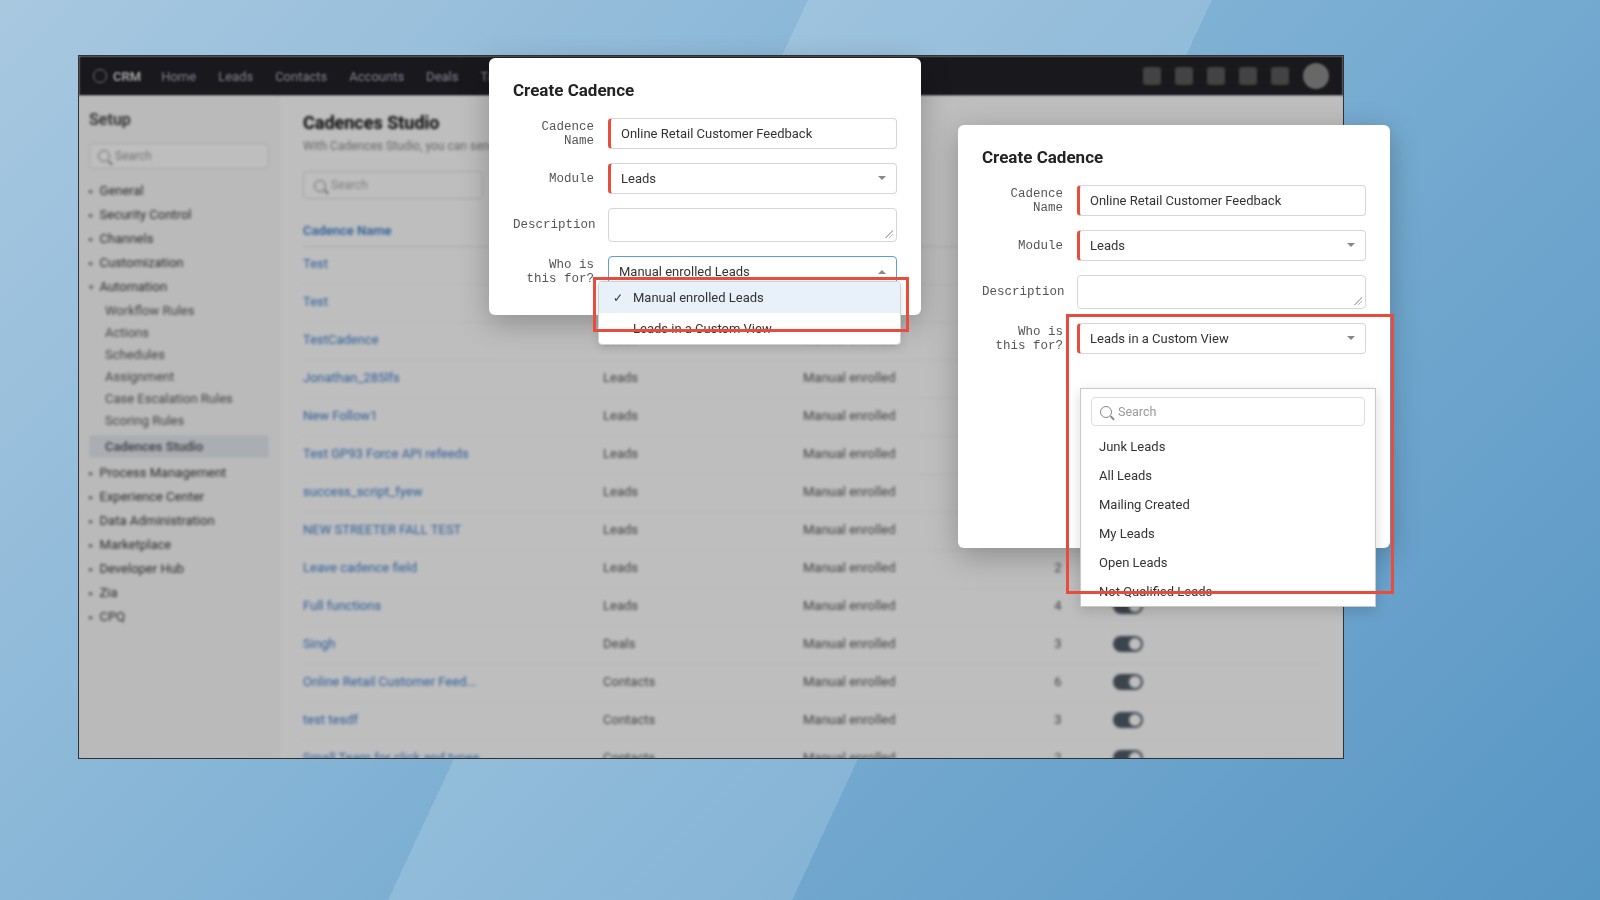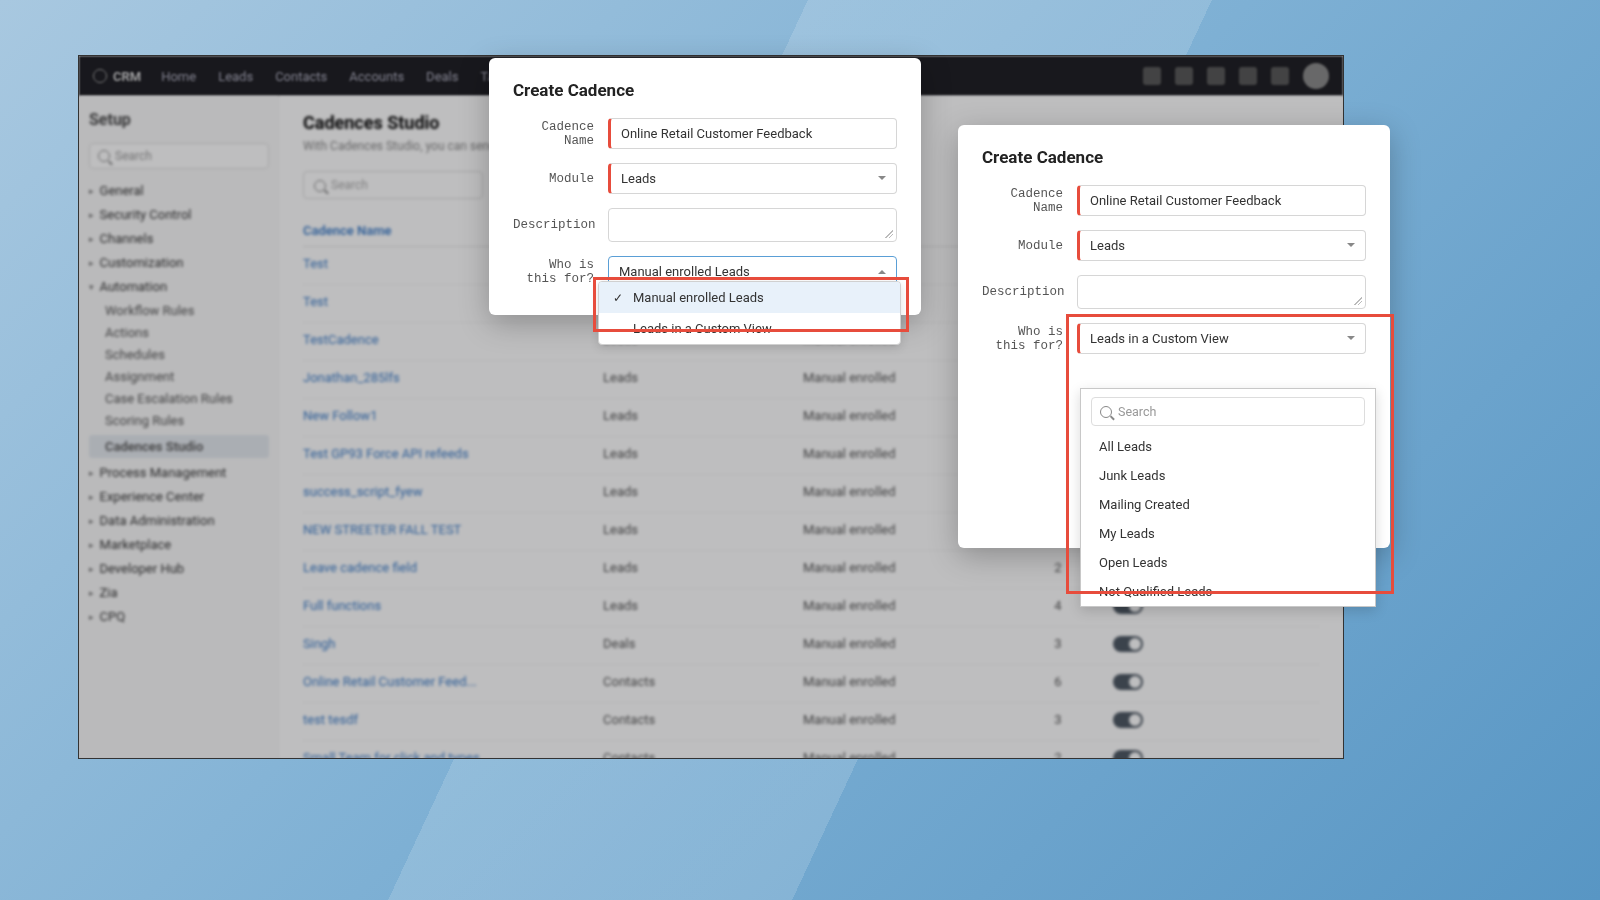--- a/index.html
+++ b/index.html
@@ -349,20 +349,20 @@
   </div>
 </div>
 <div class="highlight2"></div>
 
 <div class="cv-panel">
   <div class="cv-search">
       <span class="mag"></span>
       <span>Search</span>
     </div>
   <div id="cv-list">
+      <div class="cv-item">Junk Leads</div>
       <div class="cv-item">All Leads</div>
-      <div class="cv-item">Junk Leads</div>
       <div class="cv-item">Mailing Created</div>
       <div class="cv-item">My Leads</div>
       <div class="cv-item">Open Leads</div>
       <div class="cv-item">Not Qualified Leads</div>
     </div>
 </div>
 
 </body></html>

